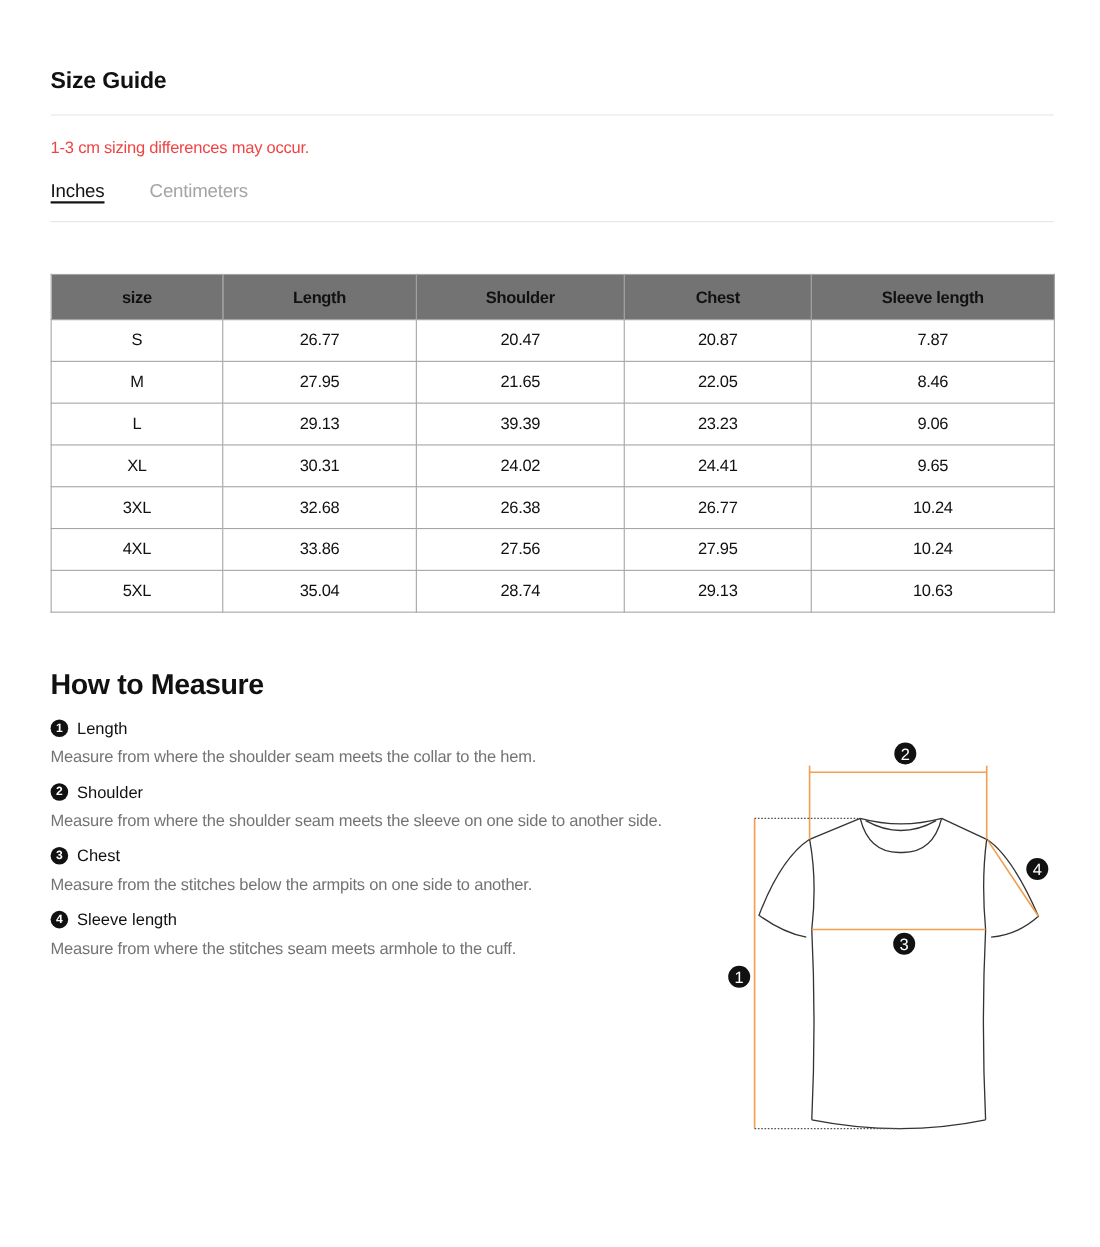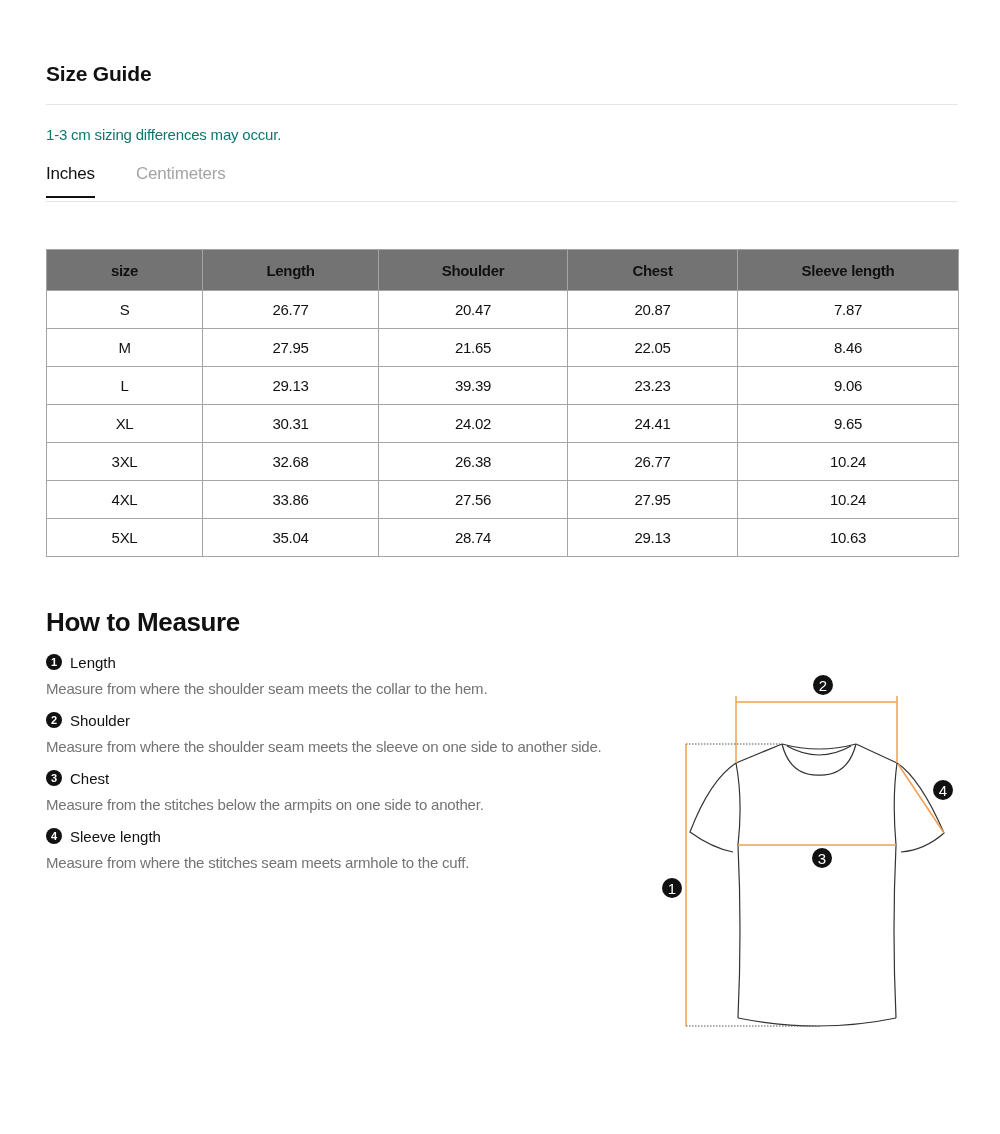--- a/index.html
+++ b/index.html
@@ -3,25 +3,25 @@
 <meta charset="utf-8">
 <style>
   * { box-sizing: border-box; margin: 0; padding: 0; }
   html, body { width: 1000px; height: 1134px; background: #ffffff; }
   body { font-family: "Liberation Sans", "DejaVu Sans", sans-serif; color: #111111; position: relative; }
 
   .page { position: absolute; left: 46px; top: 0; width: 912px; }
 
   .title { position: absolute; top: 62px; left: 0; font-size: 21px; font-weight: bold; letter-spacing: -0.2px; }
   .divider-top { position: absolute; top: 104px; left: 0; width: 912px; height: 1px; background: #e6e6ea; }
-  .note { position: absolute; top: 126px; left: 0; font-size: 15px; color: #0f766e; letter-spacing: -0.2px; }
+  .note { position: absolute; top: 126px; left: 0; font-size: 15px; color: #ef4444; letter-spacing: -0.2px; }
 
   .tabs { position: absolute; top: 164px; left: 0; width: 912px; height: 38px; }
   .tabs .tab-line { position: absolute; left: 0; right: 0; bottom: 0; height: 1px; background: #e6e6ea; }
-  .tab { position: absolute; top: 0; font-size: 17px; cursor: pointer; padding-bottom: 13px; letter-spacing: -0.2px; }
+  .tab { position: absolute; top: 0; font-size: 17px; cursor: pointer; letter-spacing: -0.2px; }
   .tab.active { left: 0; color: #111111; }
   .tab.active::after { content: ""; position: absolute; left: 0; right: 0; bottom: -1px; height: 2px; background: #111111; }
   .tab.inactive { left: 90px; color: #a4a4a4; }
 
   table.size-table { position: absolute; top: 249px; left: 0; width: 912px; border-collapse: collapse; table-layout: fixed; }
   table.size-table th, table.size-table td { border: 1.5px solid #a5a5a5; text-align: center; font-size: 15px; letter-spacing: -0.3px; }
   table.size-table th { background: #737373; font-weight: bold; height: 41px; color: #111; }
   table.size-table td { height: 38px; color: #111; }
 
   .how-title { position: absolute; top: 607px; left: 0; font-size: 26px; font-weight: bold; letter-spacing: -0.4px; }

